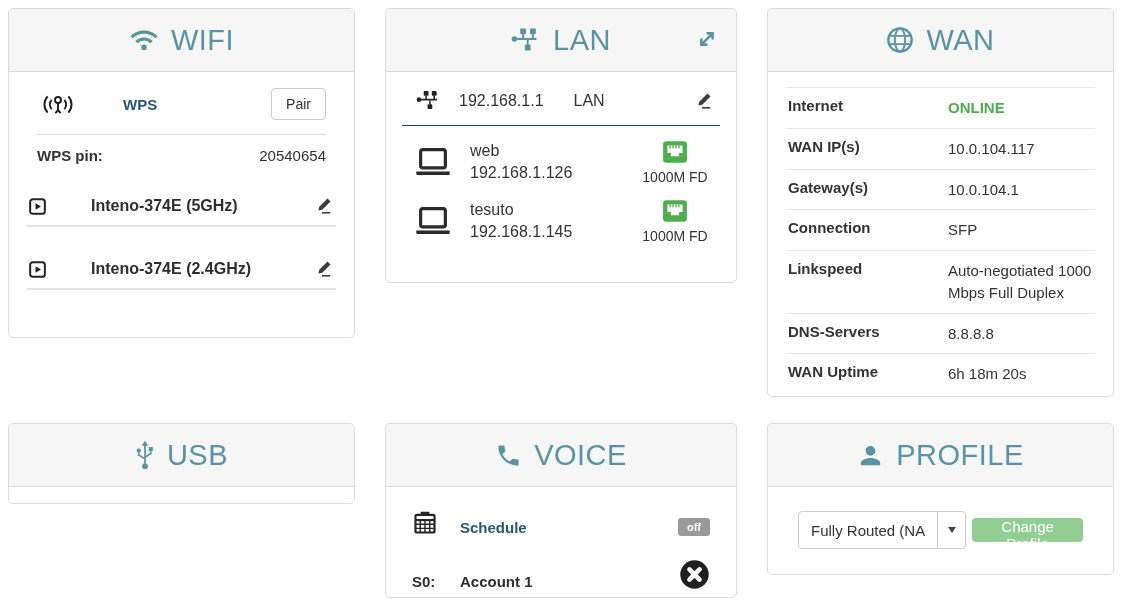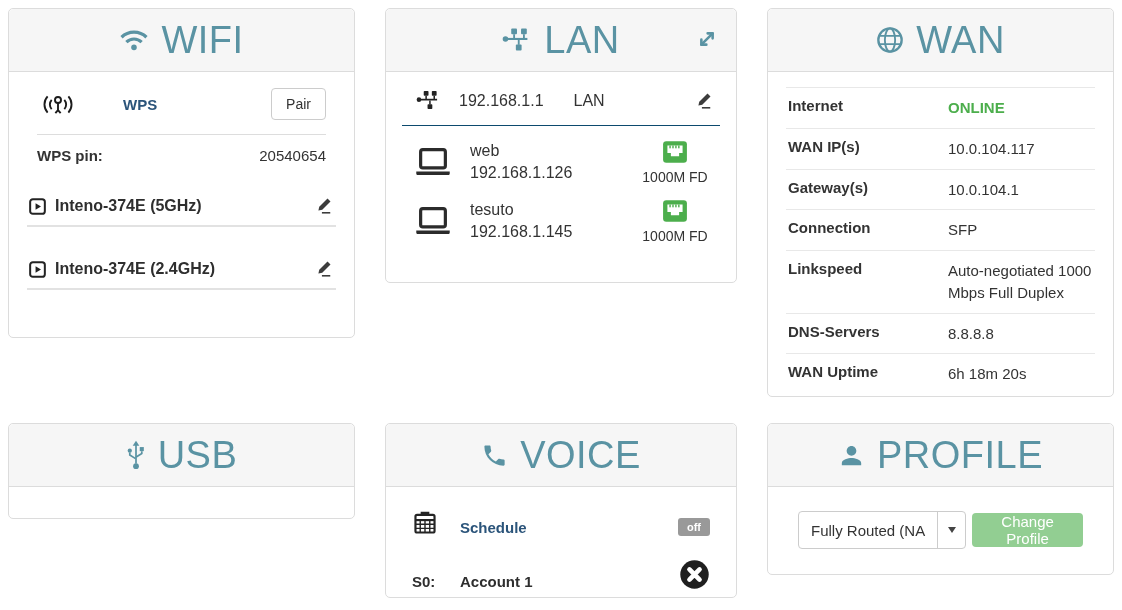--- a/index.html
+++ b/index.html
@@ -1,40 +1,40 @@
 <!DOCTYPE html>
 <html style="--accent: #5a93a3; --navy: #2b547a; --online: #4cae4c; --button_green: #92ce92; --port_green: #4cae4c; --badge_gray: #999999;"><head>
 <meta charset="utf-8">
 <style>
   html,body{margin:0;padding:0;background:#fff;}
   .dashboard{position:relative;width:1122px;height:610px;background:#fff;
     font-family:"Liberation Sans",sans-serif;color:#333;font-size:15px;}
   .panel{position:absolute;border:1px solid #dcdcdc;border-radius:5px;background:#fff;box-sizing:border-box;}
   .panel-header{height:62px;background:#f6f6f6;border-bottom:1px solid #dcdcdc;border-radius:5px 5px 0 0;
     display:flex;align-items:center;justify-content:center;position:relative;color:var(--accent,#5a93a3);}
-  .panel-title{font-size:38px;margin-left:12px;letter-spacing:.5px;}
+  .panel-title{font-size:29px;margin-left:12px;letter-spacing:.5px;}
   .hdr-icon{display:inline-flex;color:var(--accent,#5a93a3);}
 
   
   #panel-wifi{left:8px;top:8px;width:347px;height:330px;}
   #panel-lan{left:385px;top:8px;width:352px;height:275px;}
   #panel-wan{left:767px;top:8px;width:347px;height:389px;}
-  #panel-usb{left:8px;top:423px;width:347px;height:96px;}
+  #panel-usb{left:8px;top:423px;width:347px;height:81px;}
   #panel-voice{left:385px;top:423px;width:352px;height:175px;}
   #panel-profile{left:767px;top:423px;width:347px;height:152px;}
 
   
   .wps-row{display:flex;align-items:center;margin:12px 28px 0;padding:4px 0 14px;border-bottom:1px solid #ddd;gap:20px;}
   .wps-icon{color:#1c1c1c;display:inline-flex;margin-left:4px;}
   .wps-label{margin-left:28px;font-weight:bold;color:var(--navy,#2b547a);font-size:15px;}
   .pair-btn{margin-left:auto;background:#fff;border:1px solid #ccc;border-radius:4px;padding:7px 14px;font-size:14px;color:#333;cursor:pointer;}
   .pin-row{display:flex;margin:12px 28px 0;justify-content:center;}
   .pin-label{font-weight:bold;}
   .pin-value{margin-left:auto;}
-  .ssid-row{display:flex;align-items:center;margin:32px 18px 0;padding:0 2px 9px;border-bottom:2px solid #e2e2e2;}
+  .ssid-row{display:flex;align-items:center;margin:32px 18px 0;padding:0 2px 9px;border-bottom:2px solid #e2e2e2;gap:36px;}
   .ssid-icon{color:#232323;display:inline-flex;}
   .ssid-label{margin-left:9px;font-weight:bold;font-size:16px;color:#2e2e2e;}
   .edit-icon{margin-left:auto;color:#3c3c3c;display:inline-flex;cursor:pointer;}
 
   
   .expand-btn{position:absolute;right:16px;top:17px;color:var(--accent,#5a93a3);cursor:pointer;display:inline-flex;}
   .lan-gw-row{display:flex;align-items:center;margin:0 16px;padding:18px 6px 14px 14px;border-bottom:1px solid #0c4a6e;}
   .lan-node-icon{color:#232323;display:inline-flex;}
   .gw-ip{margin-left:18px;font-size:16px;}
   .gw-name{margin-left:30px;font-size:16px;}
@@ -61,21 +61,21 @@
   .badge-off{margin-left:auto;background:var(--badge_gray,#999);color:#fff;font-size:11px;font-weight:bold;
     padding:3px 9px;border-radius:3px;cursor:pointer;}
   .times-btn{margin-left:auto;display:inline-flex;cursor:pointer;}
 
   
   .profile-body{display:flex;align-items:center;padding:24px 30px 0;gap:6px;}
   .combo{display:flex;align-items:stretch;border:1px solid #ccc;border-radius:4px;height:38px;box-sizing:border-box;background:#fff;cursor:pointer;}
   .combo-text{display:flex;align-items:center;padding:0 12px;font-size:15px;color:#333;white-space:nowrap;}
   .combo-caret{width:27px;border-left:1px solid #ccc;display:flex;align-items:center;justify-content:center;}
   .caret-down{width:0;height:0;border-left:4.5px solid transparent;border-right:4.5px solid transparent;border-top:6px solid #444;}
-  .change-btn{background:var(--button_green,#92ce92);color:#fff;border:none;border-radius:4px;height:34px;padding:0 12px;font-size:15px;cursor:pointer;}
+  .change-btn{background:var(--button_green,#92ce92);color:#fff;border:none;border-radius:4px;height:24px;padding:0 12px;font-size:15px;cursor:pointer;}
 </style>
 </head>
 <body>
 
 <div class="dashboard">
 
   <div class="panel" id="panel-wifi">
     <div class="panel-header">
       <span class="hdr-icon">
         <svg width="30" height="24" viewBox="0 0 26 20" fill="none" stroke="currentColor">

